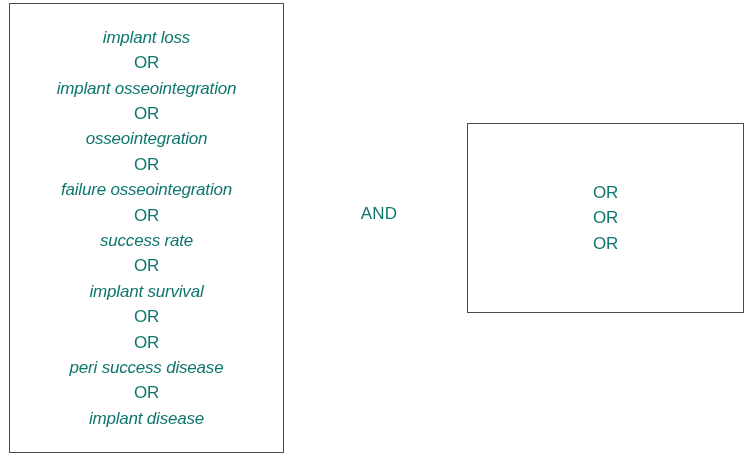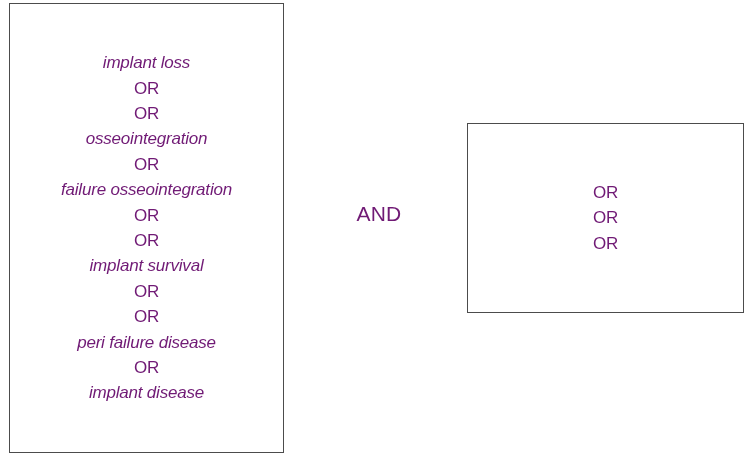--- a/index.html
+++ b/index.html
@@ -6,21 +6,21 @@
     margin: 0;
     padding: 0;
     background: #ffffff;
   }
   .canvas {
     position: relative;
     width: 749px;
     height: 462px;
     background: #ffffff;
     font-family: "Liberation Sans", sans-serif;
-    color: #701a75;
+    color: #0f766e;
     overflow: hidden;
   }
   .term-box {
     position: absolute;
     box-sizing: border-box;
     border: 1.5px solid #4c4c4c;
     background: #ffffff;
     display: flex;
     flex-direction: column;
     justify-content: center;
@@ -52,43 +52,45 @@
   }
   .line.or {
     font-style: normal;
   }
   .operator {
     position: absolute;
     left: 339px;
     top: 201px;
     width: 80px;
     text-align: center;
-    font-size: 21px;
+    font-size: 17px;
     line-height: 25px;
     letter-spacing: 0.2px;
     font-style: normal;
   }
 </style>
 </head>
 <body>
 
 <div class="canvas">
   <div class="term-box left" id="left-box">
       <div class="line term">implant loss</div>
       <div class="line or">OR</div>
+      <div class="line term">implant osseointegration</div>
       <div class="line or">OR</div>
       <div class="line term">osseointegration</div>
       <div class="line or">OR</div>
       <div class="line term">failure osseointegration</div>
       <div class="line or">OR</div>
+      <div class="line term">success rate</div>
       <div class="line or">OR</div>
       <div class="line term">implant survival</div>
       <div class="line or">OR</div>
       <div class="line or">OR</div>
-      <div class="line term">peri failure disease</div>
+      <div class="line term">peri success disease</div>
       <div class="line or">OR</div>
       <div class="line term">implant disease</div>
     </div>
 
   <div class="operator">AND</div>
 
   <div class="term-box right" id="right-box">
       <div class="line or">OR</div>
       <div class="line or">OR</div>
       <div class="line or">OR</div>

